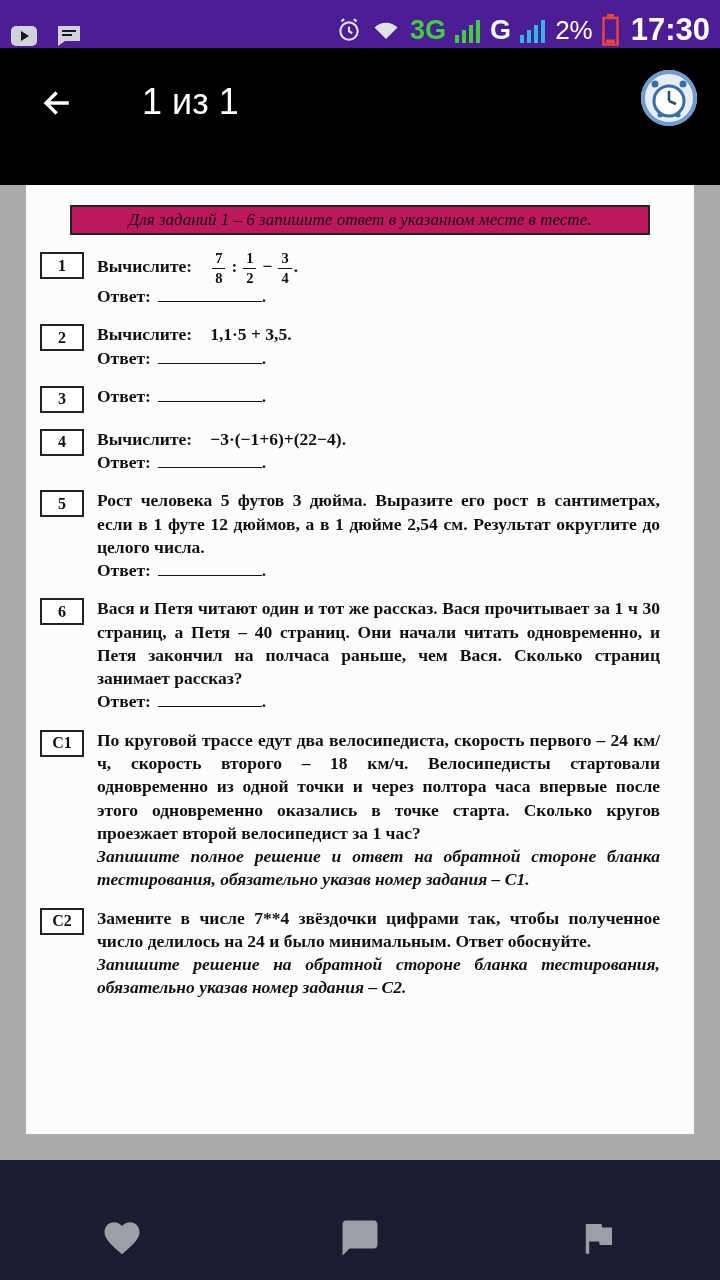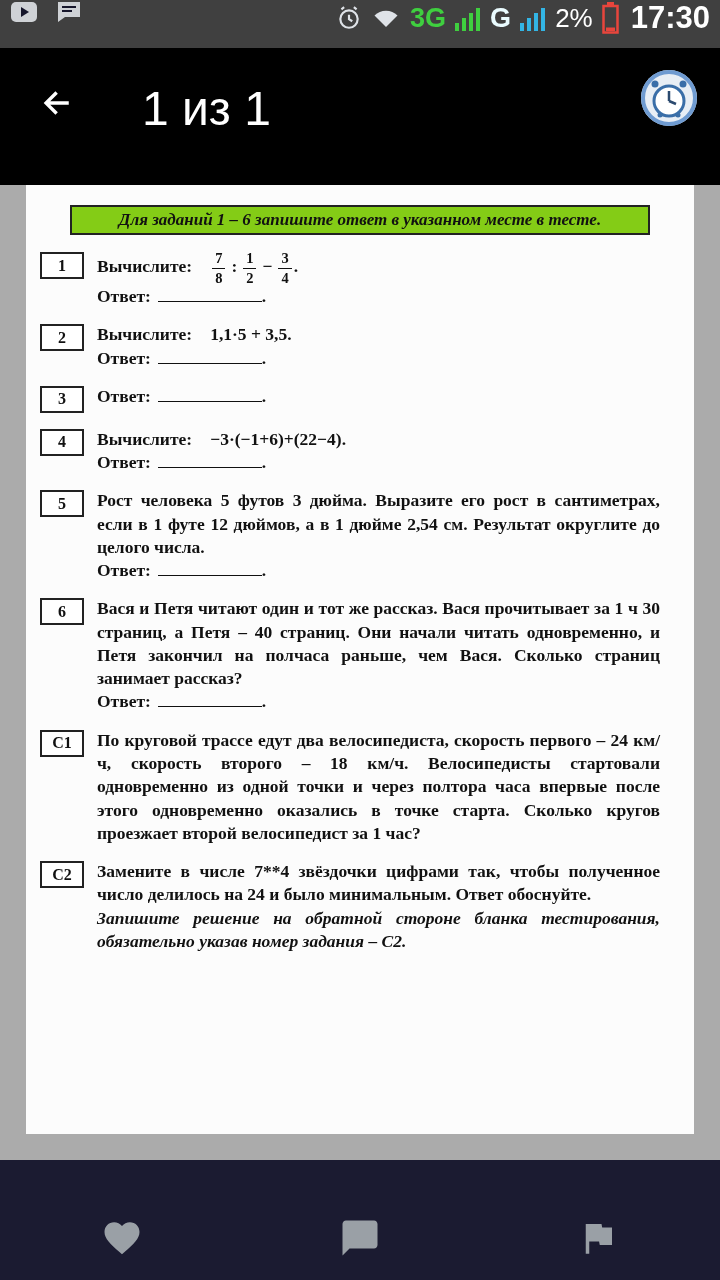--- a/index.html
+++ b/index.html
@@ -1,37 +1,37 @@
 <!DOCTYPE html>
 <html><head>
 <meta charset="utf-8">
 <style>
   html,body{margin:0;padding:0;}
   body{width:720px;height:1280px;background:#000;overflow:hidden;font-family:"Liberation Sans",sans-serif;}
   .screen{width:720px;height:1280px;display:flex;flex-direction:column;}
 
   
-  .status-bar{height:48px;background:#404040;display:flex;align-items:flex-start;padding:0 10px;flex:none;gap:32px;}
+  .status-bar{height:48px;background:#4c1d95;display:flex;align-items:flex-end;padding:0 10px;flex:none;gap:32px;}
   .sb-left{display:flex;align-items:center;gap:18px;}
   .sb-right{margin-left:auto;display:flex;align-items:center;gap:9px;}
   .sb-text{color:#fff;font-size:26px;}
   .net3g{color:#3fcf3f;font-size:27px;font-weight:bold;}
   .netg{color:#eafcff;font-size:27px;font-weight:bold;}
   .time{color:#fff;font-size:31px;margin-left:3px;font-weight:bold;}
 
   
   .app-bar{height:137px;background:#000;position:relative;flex:none;}
   .back-btn{position:absolute;left:32px;top:36px;width:48px;height:38px;display:flex;align-items:center;justify-content:center;cursor:pointer;}
-  .app-title{position:absolute;left:142px;top:33px;color:#fff;font-size:48px;}
+  .app-title{position:absolute;left:142px;top:33px;color:#fff;font-size:36px;}
   .avatar{position:absolute;right:22px;top:21px;width:58px;height:58px;border-radius:50%;overflow:hidden;cursor:pointer;}
 
   
   .doc-area{flex:1;background:#ababab;display:flex;justify-content:center;overflow:hidden;}
   .page{width:668px;background:#fcfcfc;margin-bottom:26px;padding-top:20px;overflow:hidden;font-family:"Liberation Serif",serif;color:#111;box-sizing:border-box;}
-  .banner{width:580px;margin:0 auto 16px;border:2px solid #222;padding:3px 6px;text-align:center;font-weight:bold;font-style:italic;font-size:17px;background:#84cc16;box-sizing:border-box;}
+  .banner{width:580px;margin:0 auto 16px;border:2px solid #222;padding:3px 6px;text-align:center;font-weight:normal;font-style:italic;font-size:17px;background:#be185d;box-sizing:border-box;}
   .banner.second{margin-top:20px;}
   .task{display:flex;margin:0 34px 15px 14px;}
   .task-num{flex:none;width:44px;height:27px;border:2px solid #222;margin-right:13px;margin-top:1px;display:flex;align-items:center;justify-content:center;font-weight:bold;font-size:16px;background:#fff;box-sizing:border-box;}
   .task-body{flex:1;font-weight:bold;font-size:17.5px;line-height:1.33;text-align:justify;}
   .prompt-line{text-align:left;}
   .mathexp{margin-left:18px;white-space:nowrap;}
   .frac{display:inline-flex;flex-direction:column;vertical-align:middle;text-align:center;line-height:1;font-size:14.5px;margin:0 2px;}
   .fn{border-bottom:1.5px solid #111;padding:0 3px 2px;}
   .fd{padding-top:2px;}
   .op{margin:0 4px;}
@@ -192,20 +192,21 @@
             <span>Ответ:</span><span class="blank"></span><span>.</span>
           </div>
         </div>
       </div>
 
 
       <div class="task">
         <div class="task-num">С1</div>
         <div class="task-body">
           <div>По круговой трассе едут два велосипедиста, скорость первого – 24 км/ч, скорость второго – 18 км/ч. Велосипедисты стартовали одновременно из одной точки и через полтора часа впервые после этого одновременно оказались в точке старта. Сколько кругов проезжает второй велосипедист за 1 час?</div>
+          <div class="note">Запишите полное решение и ответ на обратной стороне бланка тестирования, обязательно указав номер задания – С1.</div>
         </div>
       </div>
 
       <div class="task">
         <div class="task-num">С2</div>
         <div class="task-body">
           <div>Замените в числе 7**4 звёздочки цифрами так, чтобы полученное число делилось на 24 и было минимальным. Ответ обоснуйте.</div>
           <div class="note">Запишите решение на обратной стороне бланка тестирования, обязательно указав номер задания – С2.</div>
         </div>
       </div>

